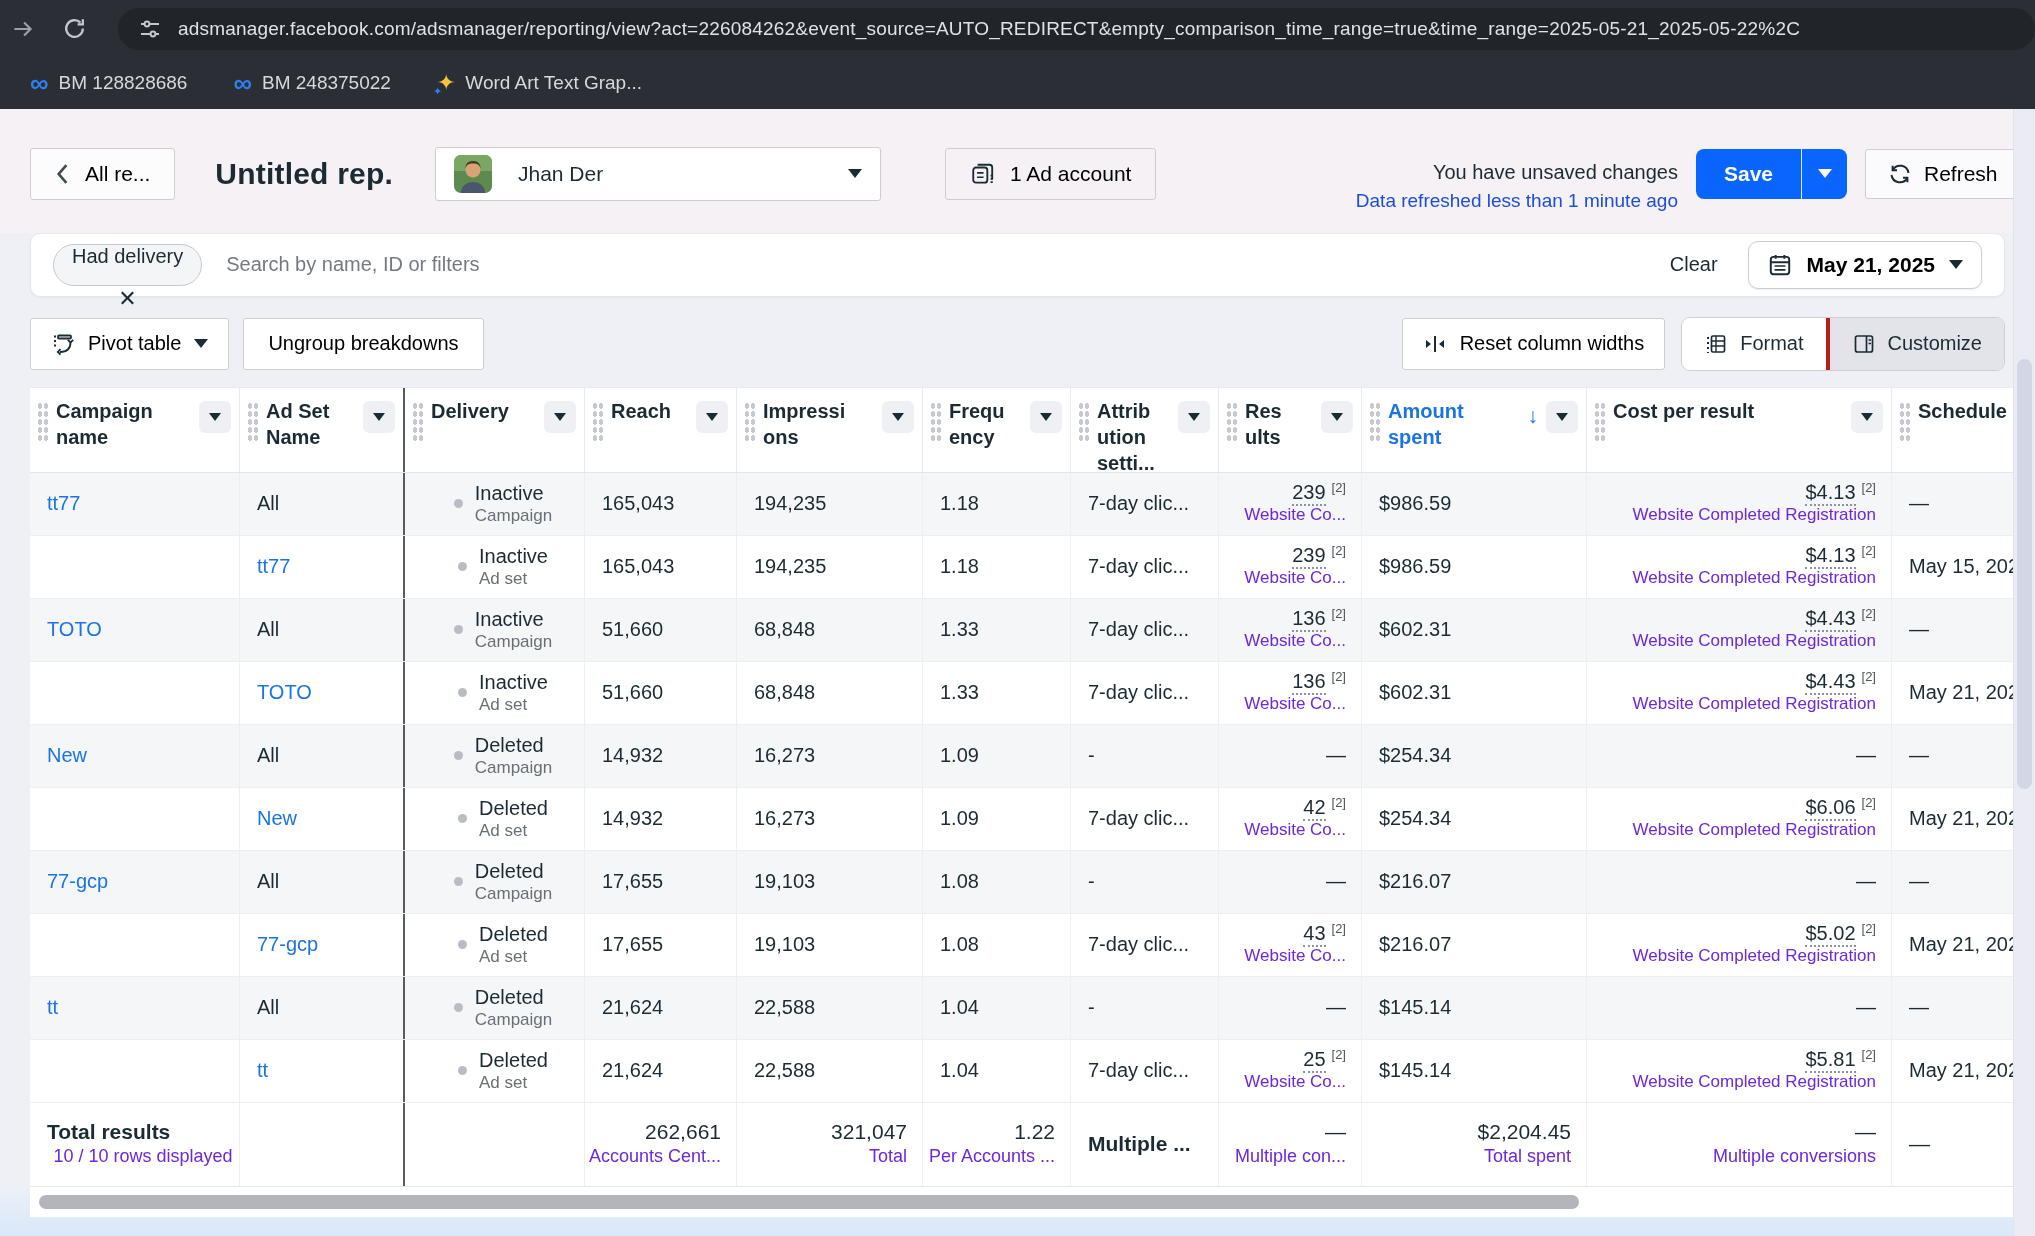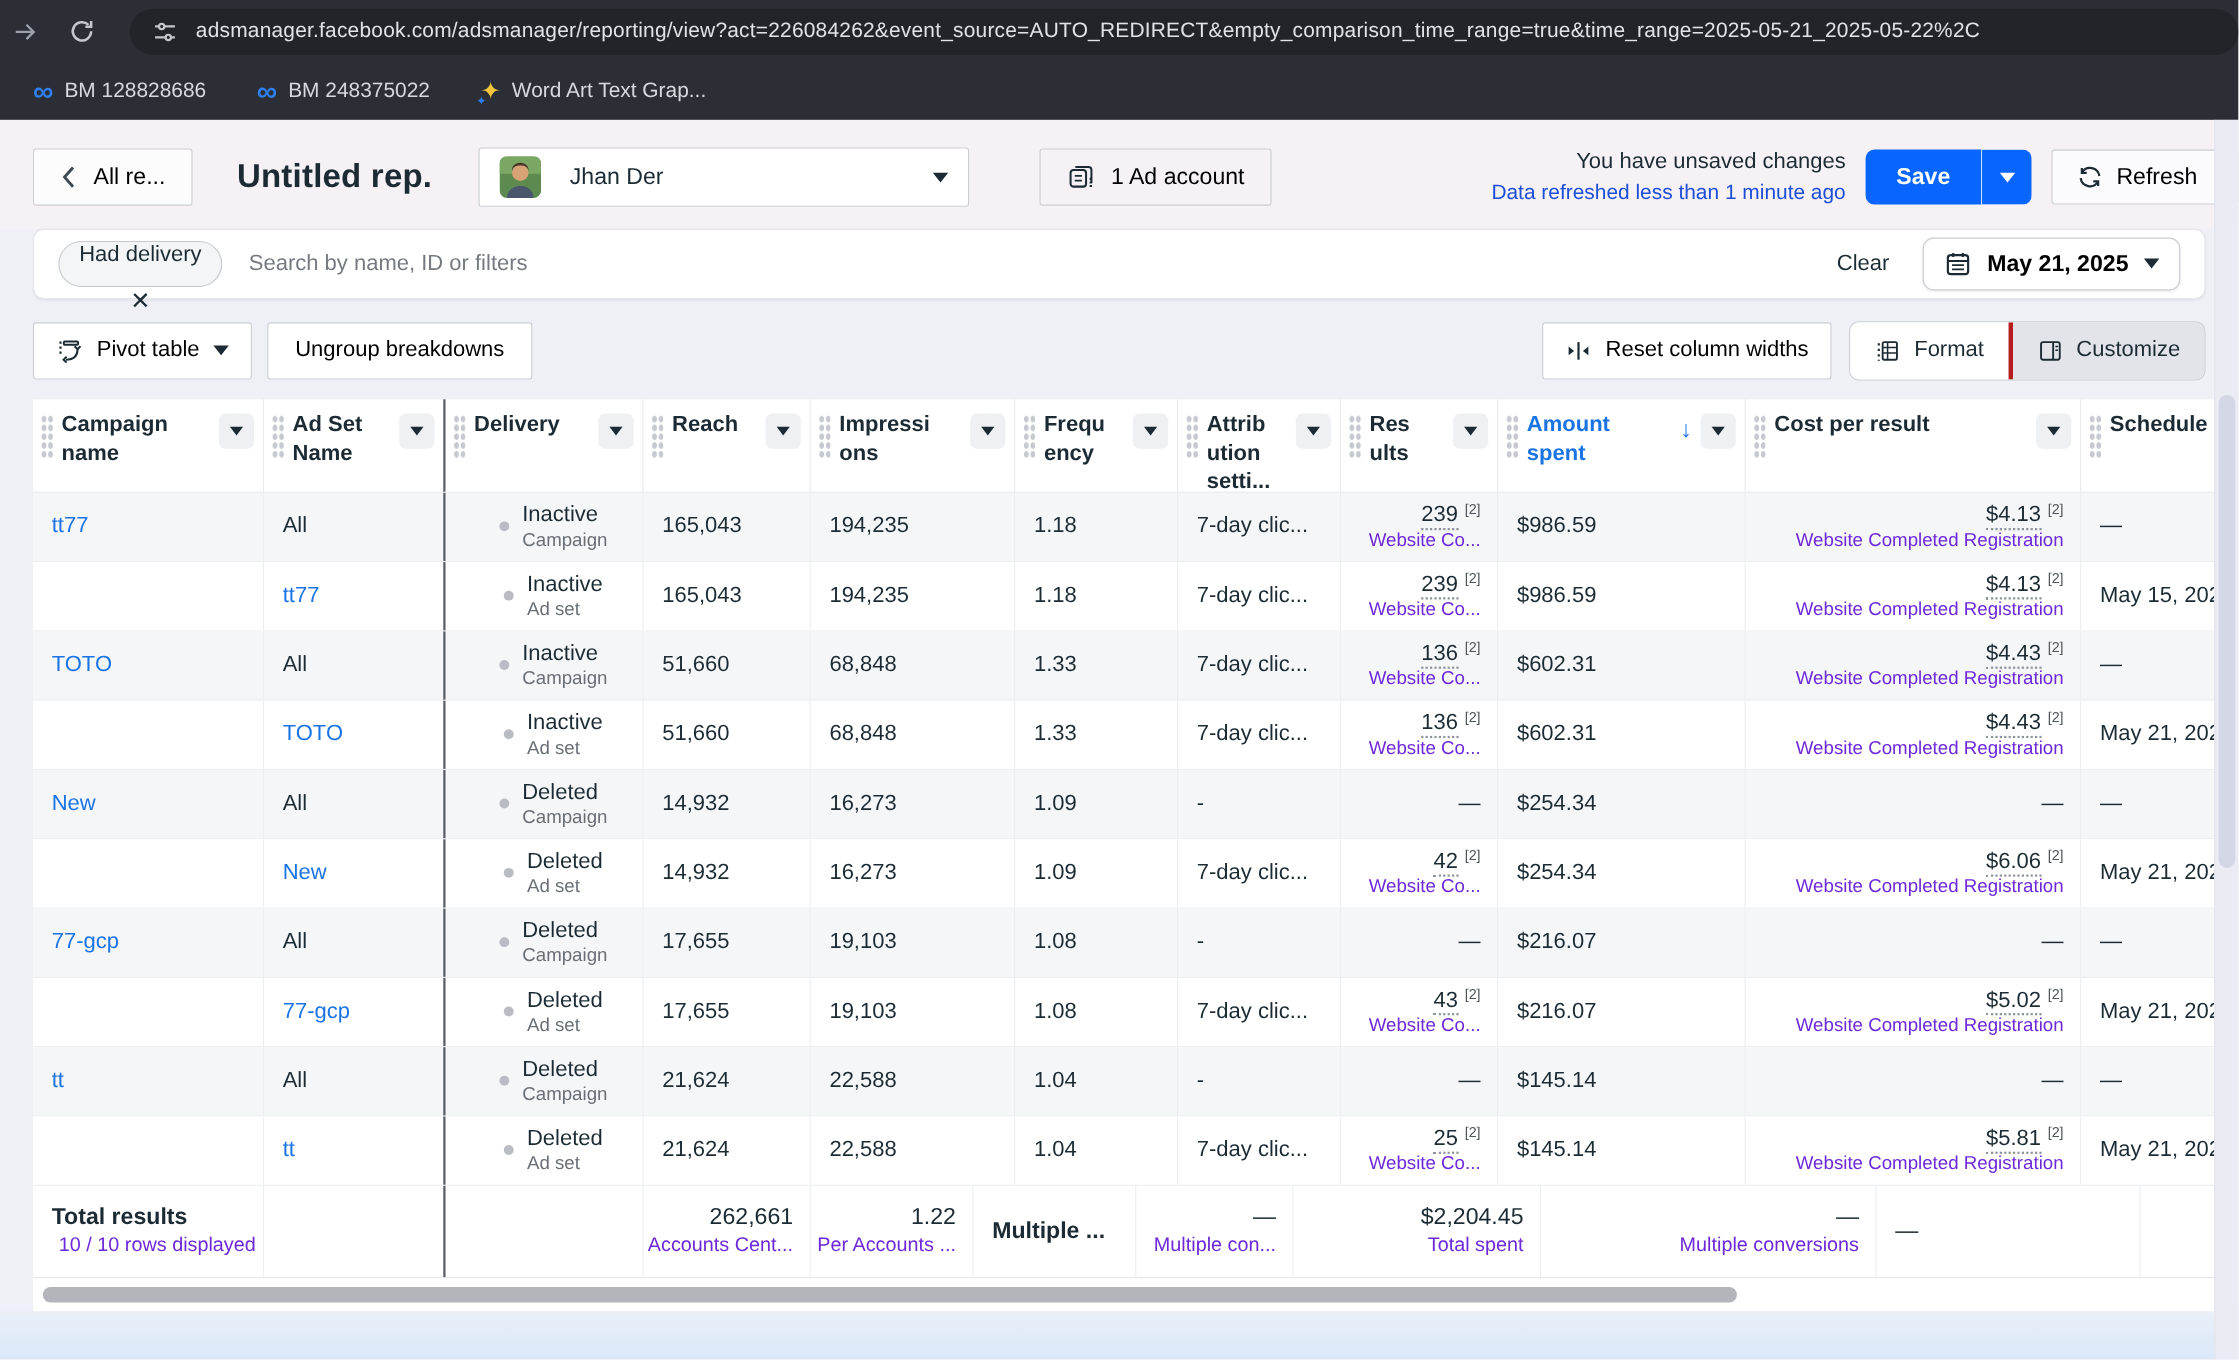--- a/index.html
+++ b/index.html
@@ -22,21 +22,21 @@
   .page-top { background:#f5f1f4; padding:24px 0 18px 30px; display:flex; align-items:center; }
   .btn { border:1px solid #ccced3; border-radius:3px; background:#fff; display:flex; align-items:center; cursor:pointer; }
   .back-btn { height:52px; padding:0 24px; gap:16px; font-size:21px; background:#fdfcfd; }
   .title { font-size:30px; font-weight:700; margin-left:40px; letter-spacing:.2px; }
   .owner { margin-left:42px; width:446px; height:54px; padding:0 18px; gap:26px; }
   .avatar { width:38px; height:38px; border-radius:7px; overflow:hidden; flex:0 0 auto; }
   .owner-name { font-size:21px; }
   .owner .caret { margin-left:auto; }
   .adacct { margin-left:64px; height:52px; padding:0 24px; gap:14px; font-size:21px; background:transparent; }
   .hdr-right { margin-left:auto; display:flex; align-items:center; gap:18px; }
-  .status { text-align:right; line-height:1.45; }
+  .status { text-align:right; line-height:1.45;margin-top:25px; }
   .status .l1 { font-size:20px; }
   .status .l2 { font-size:19px; color:#1d4ed8; }
   .save-split { display:flex; }
   .save-main { background:#0866ff; color:#fff; font-size:21px; font-weight:600; height:50px; padding:0 28px; border:none; border-radius:8px 0 0 8px; display:flex; align-items:center; cursor:pointer; }
   .save-caret { background:#0866ff; width:46px; height:50px; border:none; border-left:1px solid rgba(255,255,255,.85); border-radius:0 8px 8px 0; display:flex; align-items:center; justify-content:center; cursor:pointer; }
   .refresh-btn { height:50px; padding:0 22px; gap:12px; font-size:21px; background:#fbfafc; flex:0 0 auto; min-width:170px; }
 
   .caret { width:0; height:0; border-left:7px solid transparent; border-right:7px solid transparent; border-top:9px solid #1c2b33; display:inline-block; }
   .caret.white { border-top-color:#fff; }
 
@@ -588,20 +588,24 @@
         <div class="tcell c-campaign">
           <div class="bold">Total results</div>
           <div class="sub">10 / 10 rows displayed</div>
         </div>
         <div class="tcell c-adset"></div>
         <div class="tcell c-delivery"></div>
         <div class="tcell c-reach right">
           <div class="big">262,661</div>
           <div class="sub">Accounts Cent...</div>
         </div>
+        <div class="tcell c-impressions right">
+          <div class="big">321,047</div>
+          <div class="sub">Total</div>
+        </div>
         <div class="tcell c-frequency right">
           <div class="big">1.22</div>
           <div class="sub">Per Accounts ...</div>
         </div>
         <div class="tcell c-attribution">
           <div class="bold">Multiple ...</div>
         </div>
         <div class="tcell c-results right">
           <div class="big">—</div>
           <div class="sub">Multiple con...</div>

